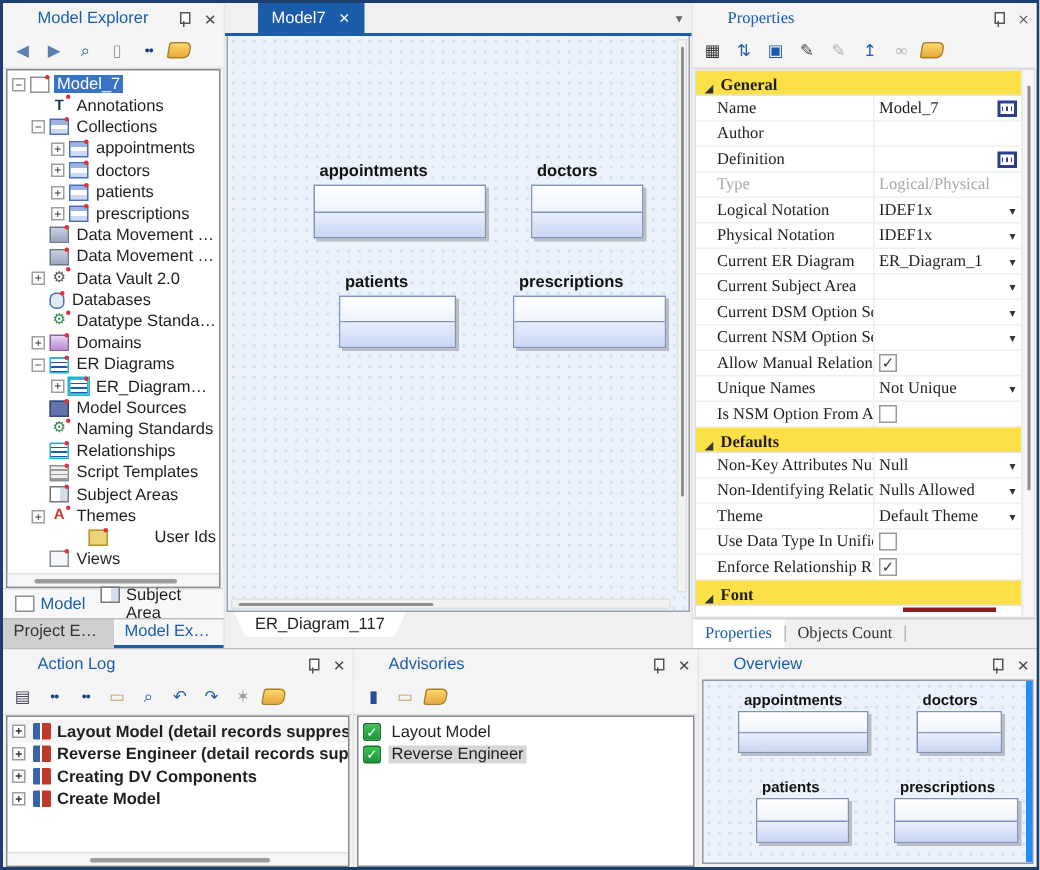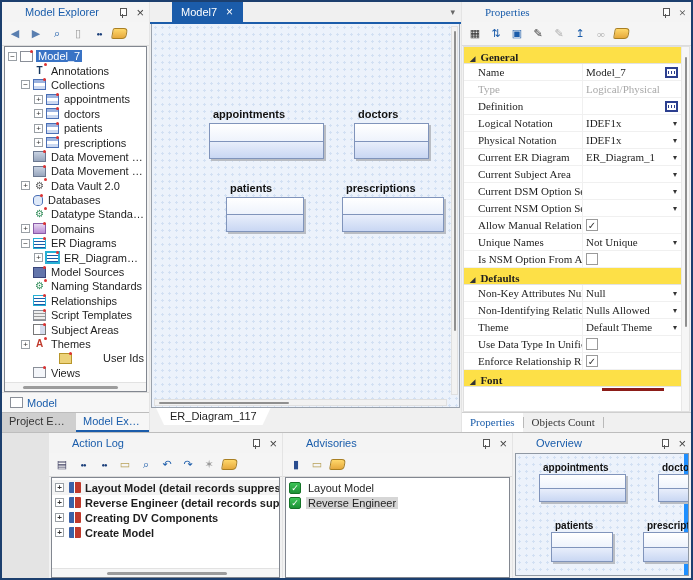--- a/index.html
+++ b/index.html
@@ -1,21 +1,21 @@
 <!DOCTYPE html>
 <html><head>
 <meta charset="utf-8">
 <style>
   html,body{margin:0;padding:0;background:#fff;}
   *{box-sizing:border-box;}
   .app{width:693px;height:580px;border:2px solid #1c3f6e;background:#e4e4e4;
        font-family:"Liberation Sans",sans-serif;font-size:11px;color:#1e1e1e;
        display:flex;flex-direction:column;overflow:hidden;}
   .top{display:flex;flex:1;min-height:0;gap:1px;}
-  .bottom{display:flex;height:146px;gap:1px;border-top:1px solid #bdbdbd;padding-left:47px;}
+  .bottom{display:flex;height:146px;gap:1px;border-top:1px solid #bdbdbd;}
 
   
   .panel{background:#f2f2f2;display:flex;flex-direction:column;min-width:0;}
   .phdr{height:20px;display:flex;align-items:center;padding:0 4px 0 6px;background:#f4f4f4;flex:none;}
   .ptitle{color:#1a5dab;flex:1;white-space:nowrap;overflow:hidden;margin-left:17px;}
   .pin{width:10px;height:11px;position:relative;margin:0 7px 0 2px;cursor:pointer;}
   .pin::before{content:"";position:absolute;left:2px;top:1px;width:5px;height:6px;border:1px solid #555;background:#fff;}
   .pin::after{content:"";position:absolute;left:4px;top:7px;width:1px;height:4px;background:#555;}
   .xbtn{color:#444;font-size:13px;line-height:13px;cursor:pointer;padding:0 1px;}
   .toolbar{height:24px;display:flex;align-items:center;gap:5px;padding:0 5px;background:#f5f5f5;border-bottom:1px solid #dcdcdc;flex:none;}
@@ -277,20 +277,24 @@
           </div>
         <div class="hscroll">
           <div class="hthumb" style="left:18px;width:95px;"></div>
         </div>
       </div>
       <div class="subtabs" id="me-subtabs">
           <span class="subtab active">
             <span class="tico ti-doc"></span>
             <span>Model</span>
           </span>
+          <span class="subtab">
+            <span class="tico ti-subject-area"></span>
+            <span>Subject Area</span>
+          </span>
         </div>
       <div class="docktabs" id="me-docktabs">
           <span class="docktab">Project Explo...</span>
           <span class="docktab active">Model Explor...</span>
         </div>
     </div>
 
     <div class="center">
       <div class="tabstrip">
         <div class="doctab">
@@ -363,30 +367,36 @@
               <span>General</span>
             </div>
             <div class="prow">
               <div class="plabel">Name</div>
               <div class="pval">
                 <span class="pvtext">Model_7</span>
                 <span class="edbtn"></span>
               </div>
             </div>
             <div class="prow">
+              <div class="plabel">Author</div>
+              <div class="pval">
+                <span class="pvtext"></span>
+              </div>
+            </div>
+            <div class="prow">
+              <div class="plabel">Definition</div>
+              <div class="pval">
+                <span class="pvtext"></span>
+                <span class="edbtn"></span>
+              </div>
+            </div>
+            <div class="prow">
               <div class="plabel gray">Type</div>
               <div class="pval">
                 <span class="pvtext gray">Logical/Physical</span>
-              </div>
-            </div>
-            <div class="prow">
-              <div class="plabel">Definition</div>
-              <div class="pval">
-                <span class="pvtext"></span>
-                <span class="edbtn"></span>
               </div>
             </div>
             <div class="prow">
               <div class="plabel">Logical Notation</div>
               <div class="pval">
                 <span class="pvtext">IDEF1x</span>
                 <span class="dd">▾</span>
               </div>
             </div>
             <div class="prow">

